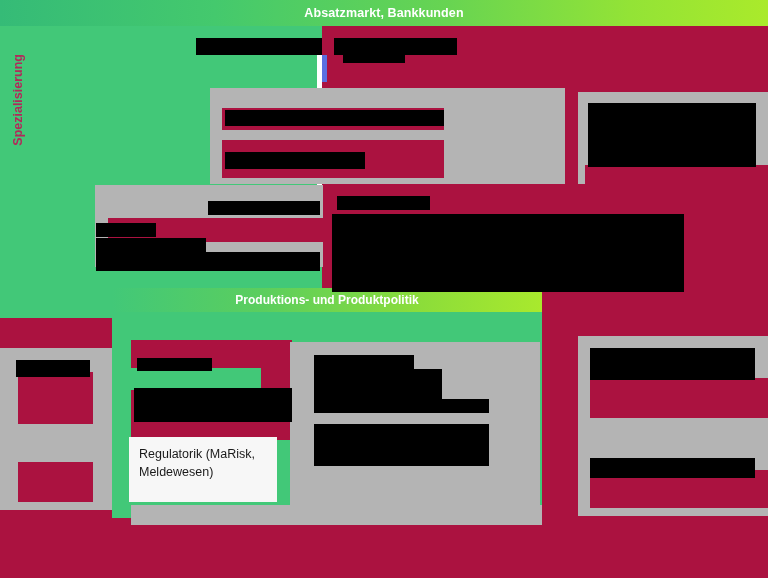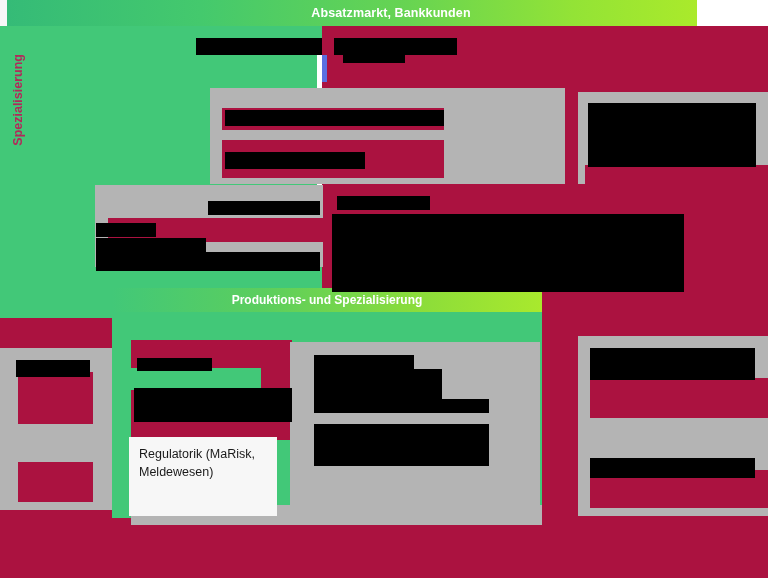--- a/index.html
+++ b/index.html
@@ -7,21 +7,21 @@
     width:768px;height:578px;
     background:#ffffff;
     font-family:"Liberation Sans", sans-serif;
     overflow:hidden;
     position:relative;
   }
   .stage{position:absolute;left:0;top:0;width:768px;height:578px;overflow:hidden;}
 
   
   .band-green-top{
-    position:absolute;left:7px;top:0;width:690px;height:26px;
+    position:absolute;left:0;top:0;width:768px;height:26px;
     background:linear-gradient(90deg,#35bb77 0%,#44c96d 28%,#67d452 58%,#93e336 82%,#aaea2b 100%);
   }
   .band-green-top .hdr{
     position:absolute;left:0;top:0;width:768px;height:26px;
     display:flex;align-items:center;justify-content:center;
     color:#ffffff;font-size:12.5px;font-weight:700;letter-spacing:.1px;
   }
   .crimson-field{
     position:absolute;left:0;top:26px;width:768px;height:552px;
     background:#ab1240;
@@ -87,21 +87,21 @@
     background:#b4b4b4;
   }
 
   
   .white-box{
     position:absolute;background:#f7f7f7;
     color:#1a1a1a;font-size:12.5px;line-height:1.45;
     padding:8px 10px;box-sizing:border-box;
   }
   .box-regulatorik{
-    left:129px;top:437px;width:148px;height:79px;
+    left:129px;top:437px;width:148px;height:65px;
   }
   .box-regulatorik p{margin:0 0 6px 0;}
   .box-regulatorik p:last-child{margin-bottom:0;}
 
   .box-produktpolitik{
     left:303px;top:477px;width:172px;height:26px;
     background:#f7f7f7;
     color:#b2295a;font-size:12.5px;font-weight:700;
     display:flex;align-items:center;justify-content:center;
   }
@@ -180,21 +180,21 @@
   <div class="card card-bottom-left-a"></div>
   <div class="card card-bottom-left-b"></div>
   <div class="card card-right-a"></div>
   <div class="card card-right-b"></div>
 
   <div class="prod-box"></div>
   <div class="prod-inner-crimson"></div>
   <div class="prod-inner-green-strip"></div>
   <div class="prod-grey-foot"></div>
   <div class="prod-hdr">
-    <span>Produktions- und Spezialisierung</span>
+    <span>Produktions- und Produktpolitik</span>
   </div>
 
   <div class="plate plate-center"></div>
 
   <div class="white-box box-regulatorik">
     <p>Regulatorik (MaRisk, Meldewesen)</p>
   </div>
 
   <div class="redact r1"></div>
   <div class="redact r2"></div>

